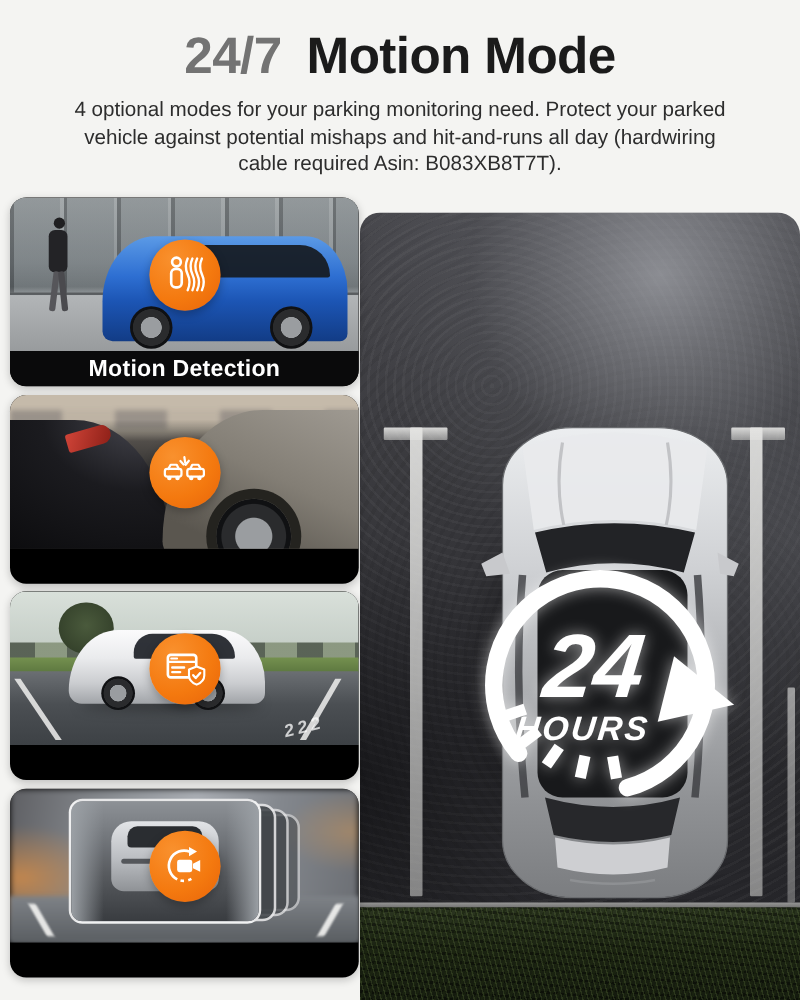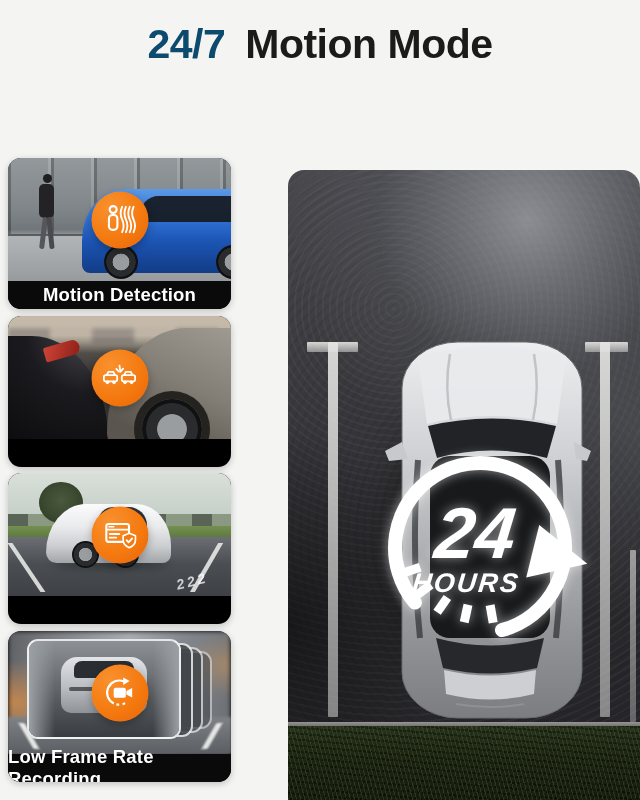--- a/index.html
+++ b/index.html
@@ -4,21 +4,21 @@
 <style>
   html,body{margin:0;padding:0;}
   body{
     width:640px;height:800px;position:relative;overflow:hidden;
     background:#F4F4F2;
     font-family:"Liberation Sans","DejaVu Sans",sans-serif;
   }
   
   .header{position:absolute;top:22px;left:0;width:640px;text-align:center;}
   .title{font-size:41px;font-weight:800;color:#1b1b1b;letter-spacing:-0.5px;line-height:1.1;}
-  .title .accent{color:#0c4a6e;margin-right:20px;}
+  .title .accent{color:#737373;margin-right:20px;}
   .subtitle{width:548px;margin:11px auto 0;font-size:16.5px;line-height:21.5px;color:#2d2d2d;}
   
   .panel{
     position:absolute;left:288px;top:170px;width:352px;height:630px;
     border-radius:16px 18px 0 0;overflow:hidden;
     background:
       radial-gradient(95% 55% at 68% 8%, rgba(165,167,173,.75), rgba(110,112,118,.22) 45%, rgba(0,0,0,0) 72%),
       radial-gradient(70% 45% at 100% 42%, rgba(125,127,133,.30), transparent 65%),
       radial-gradient(80% 52% at 0% 72%, rgba(8,8,10,.55), transparent 60%),
       repeating-radial-gradient(circle at 30% 22%, rgba(255,255,255,.035) 0 2px, transparent 2px 7px),
@@ -42,21 +42,21 @@
     position:absolute;left:0;right:0;bottom:0;height:74px;
     background:
       repeating-linear-gradient(75deg, rgba(95,115,62,.28) 0 1px, transparent 1px 4px),
       repeating-linear-gradient(-68deg, rgba(28,38,16,.6) 0 2px, transparent 2px 5px),
       repeating-linear-gradient(5deg, rgba(0,0,0,.4) 0 2px, transparent 2px 6px),
       linear-gradient(180deg,#2b3520 0%,#1b2312 45%,#141a0e 100%);
   }
   .curb{position:absolute;left:0;right:0;bottom:74px;height:4px;background:linear-gradient(180deg,#b2b2b0,#878785);opacity:.8;}
   
   .card{
-    position:absolute;left:8px;width:223px;height:151px;border-radius:13px;overflow:hidden;
+    position:absolute;left:8px;width:279px;height:151px;border-radius:13px;overflow:hidden;
     background:#000;box-shadow:0 2px 7px rgba(0,0,0,.22);
   }
   .card1{top:158px;} .card2{top:316px;} .card3{top:473px;} .card4{top:631px;}
   .photo{position:absolute;left:0;right:0;top:0;bottom:28px;overflow:hidden;}
   .bar{
     position:absolute;left:0;right:0;bottom:0;height:28px;background:#0A0A0B;
     display:flex;align-items:center;justify-content:center;
     color:#fff;font-weight:bold;font-size:18.5px;letter-spacing:.2px;
   }
   .icon-circle{
@@ -140,20 +140,21 @@
     background:linear-gradient(180deg,#e2e4e7 0%,#bcbfc3 52%,#8f9296 100%);
     border-radius:16px 16px 10px 10px;}
   .s4-rwin{position:absolute;left:13px;right:13px;top:4px;height:17px;background:#2a2d31;border-radius:8px 8px 3px 3px;}
   .s4-tline{position:absolute;left:8px;right:8px;top:30px;height:4px;background:#54575b;border-radius:2px;}
 </style>
 </head>
 <body>
 
 <div class="header">
   <div class="title"><span class="accent">24/7</span><span>Motion Mode</span></div>
+  <div class="subtitle">4 optional modes for your parking monitoring need. Protect your parked vehicle against potential mishaps and hit-and-runs all day (hardwiring cable required Asin: B083XB8T7T).</div>
 </div>
 
 <div class="panel">
   <div class="t-mark t-left-bar"></div>
   <div class="t-mark t-left-stem"></div>
   <div class="t-mark t-right-bar"></div>
   <div class="t-mark t-right-stem"></div>
   <div class="t-mark edge-line"></div>
   <div class="car-shadow"></div>
 
@@ -316,16 +317,13 @@
     <div class="icon-circle">
       <svg width="38" height="38" viewBox="0 0 36 36">
         <path d="M12.6 28.4 A11.5 11.5 0 0 1 22.4 7.6" fill="none" stroke="#fff" stroke-width="2"></path>
         <polygon points="21.5,3.8 21.5,10.8 27.6,7.2" fill="#fff"></polygon>
         <path d="M23.3 28 A11.5 11.5 0 0 1 12.6 28.4" fill="none" stroke="#fff" stroke-width="2" stroke-dasharray="2.6 3.2"></path>
         <rect x="12.5" y="13.5" width="11.5" height="9.5" rx="1.8" fill="#fff"></rect>
         <polygon points="24.5,16.5 30,13.8 30,22.7 24.5,20" fill="#fff"></polygon>
       </svg>
     </div>
   </div>
-  <div class="bar">
-      <span>Low Frame Rate Recording</span>
-    </div>
 </div>
 
 </body></html>

